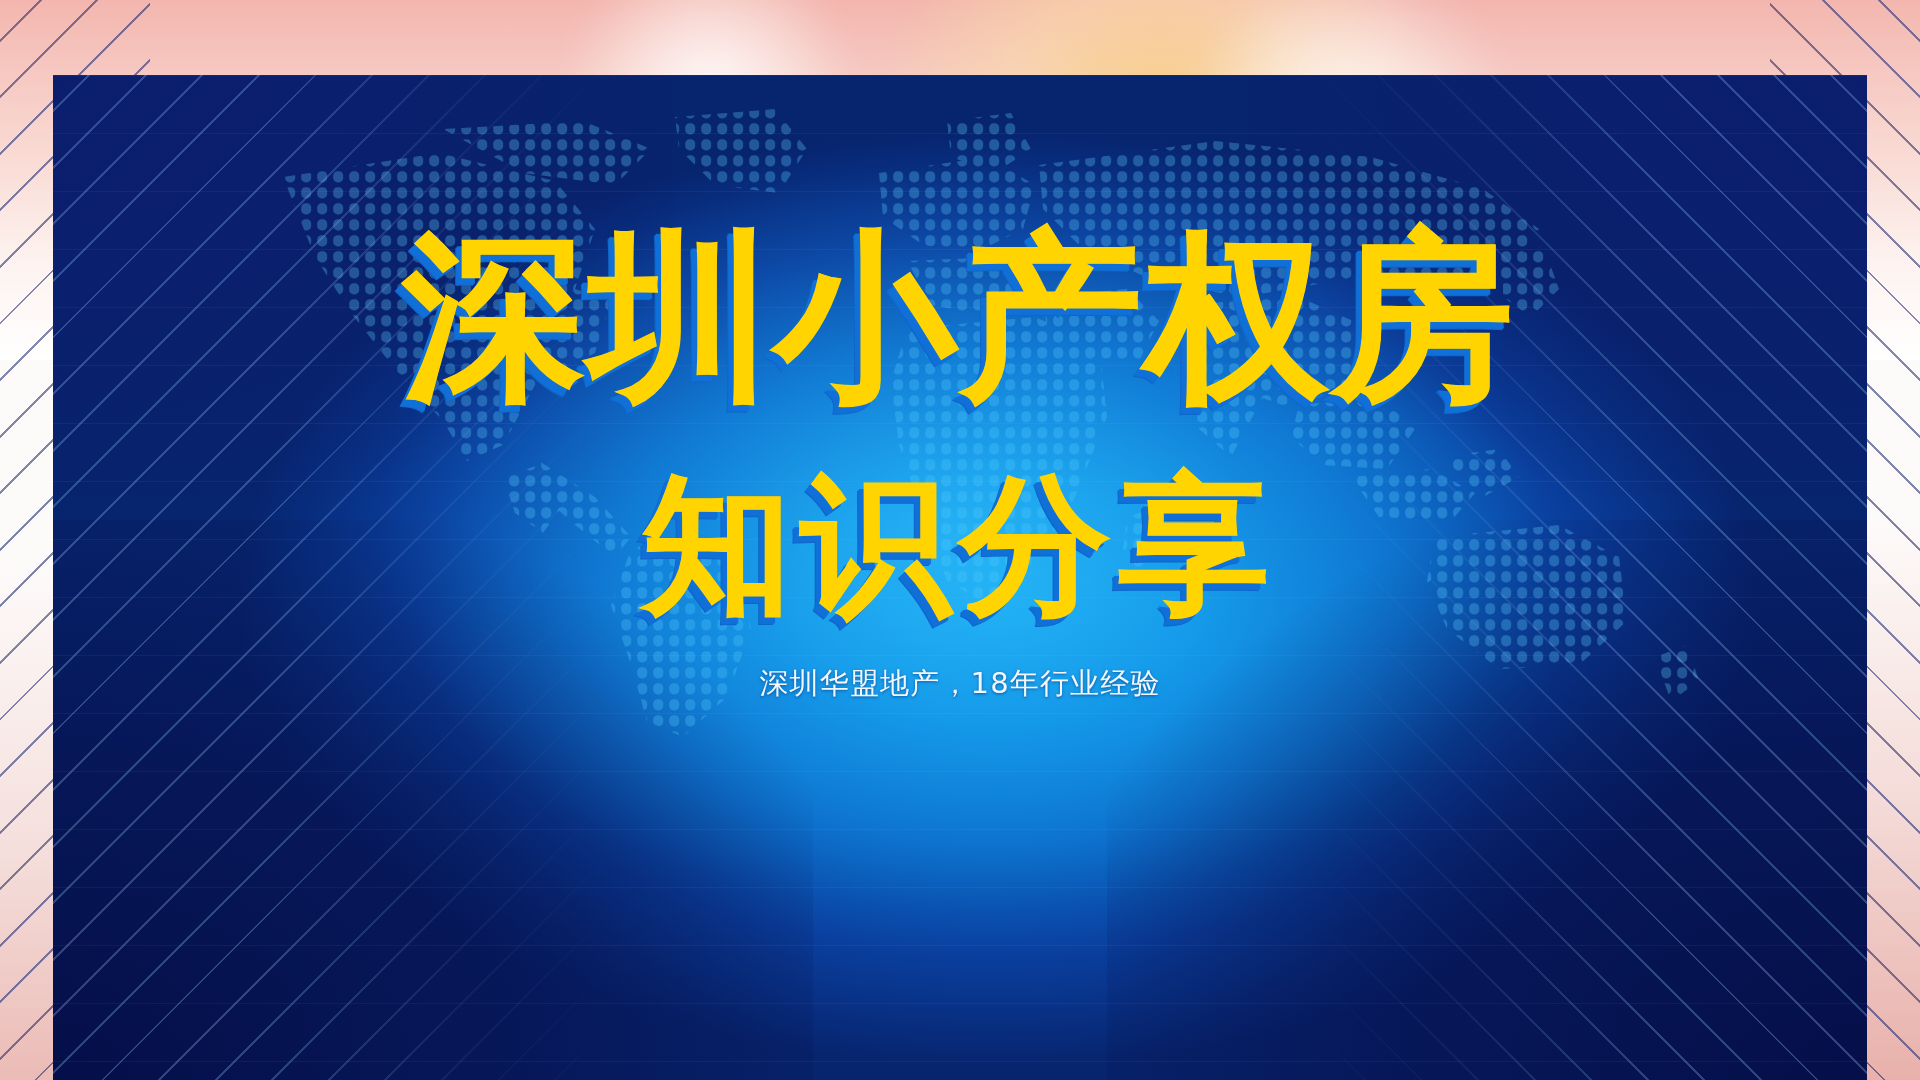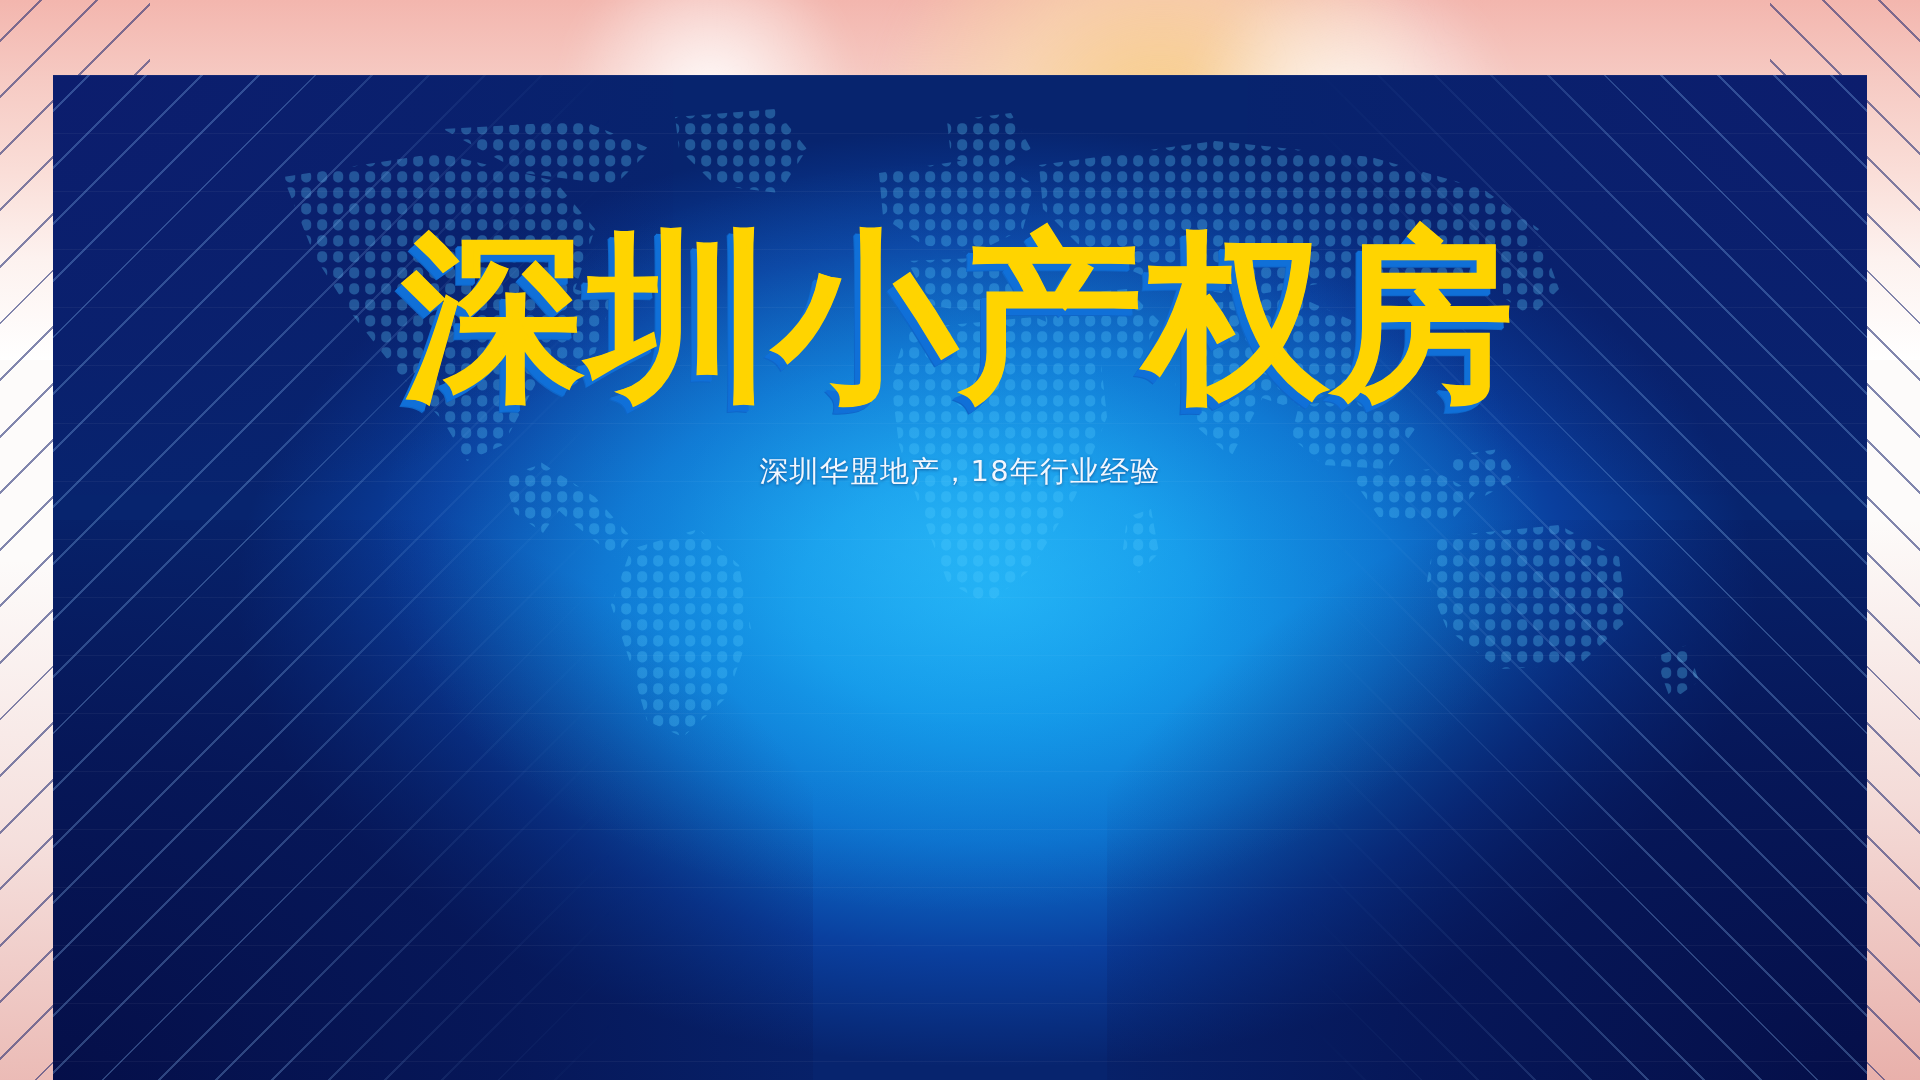--- a/index.html
+++ b/index.html
@@ -237,17 +237,18 @@
       </svg>
     </div>
 
     <div class="scanlines"></div>
     <div class="hatch-in left"></div>
     <div class="hatch-in right"></div>
     <div class="center-glow"></div>
 
     <div class="content">
       <div class="title-line title-1">深圳小产权房</div>
+      <div class="title-line title-2">知识分享</div>
       <div class="subtitle">深圳华盟地产，18年行业经验</div>
     </div>
 
   </div>
 </div>
 
 </body></html>

